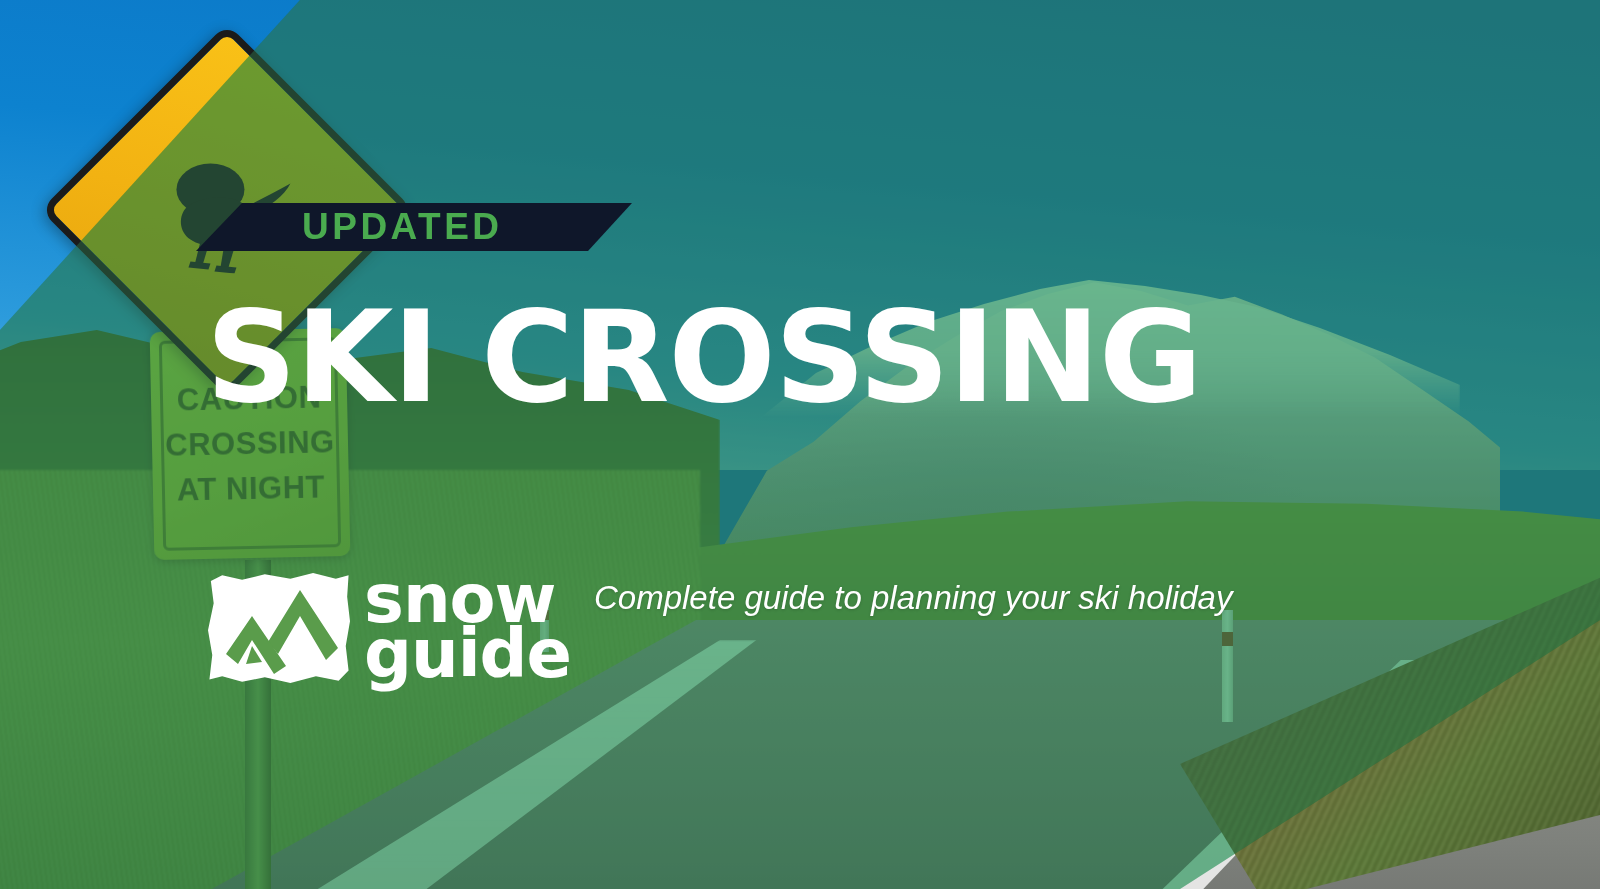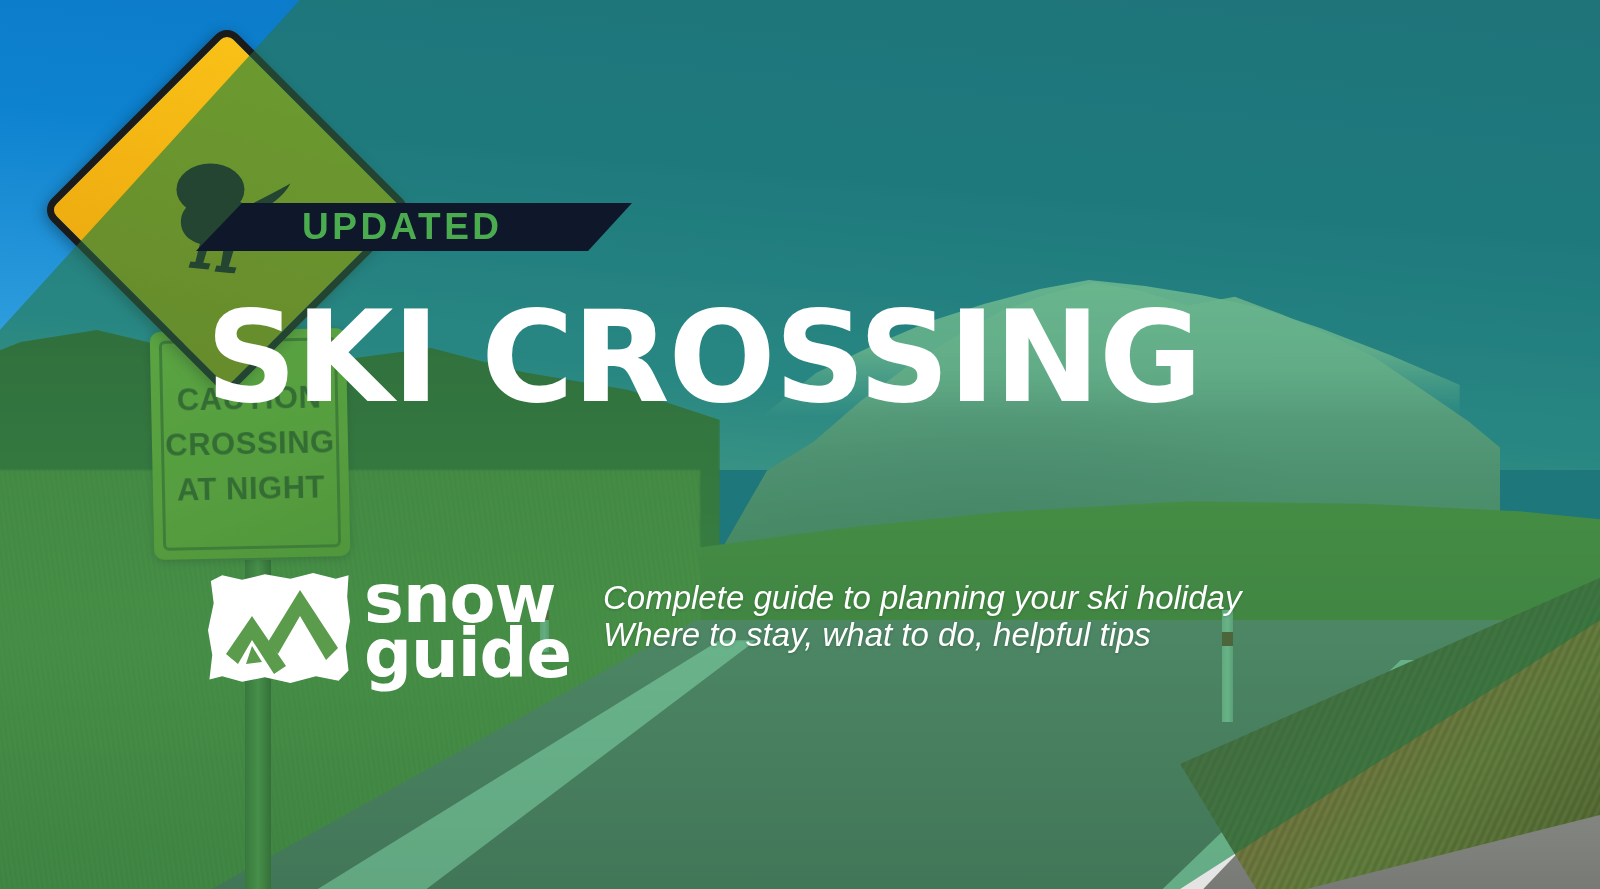--- a/index.html
+++ b/index.html
@@ -187,21 +187,21 @@
     font-family:"DejaVu Sans","Liberation Sans",sans-serif;
   }
   .brand-word .w2{display:block;}
 
   .subtitle{
     position:absolute;left:594px;top:580px;color:#fff;
     font-style:italic;font-size:33px;line-height:1.12;font-weight:400;
     font-family:"Liberation Sans",sans-serif;
     text-shadow:0 1px 3px rgba(0,0,0,.18);
   }
-  .subtitle div{white-space:nowrap;margin-left:9px;}
+  .subtitle div{white-space:nowrap;}
 </style>
 </head>
 <body>
 
 <div class="hero">
 
   <div class="photo">
     <div class="sky"></div>
     <div class="mountain"></div>
     <div class="mountain-snow"></div>
@@ -260,17 +260,16 @@
         </svg>
       </div>
       <div class="brand-word">
         <span class="w1">snow</span>
         <span class="w2">guide</span>
       </div>
     </div>
 
     <div class="subtitle">
       <div>Complete guide to planning your ski holiday</div>
-      <div>Where to stay, what to do, helpful tips</div>
     </div>
 
   </div>
 </div>
 
 </body></html>

